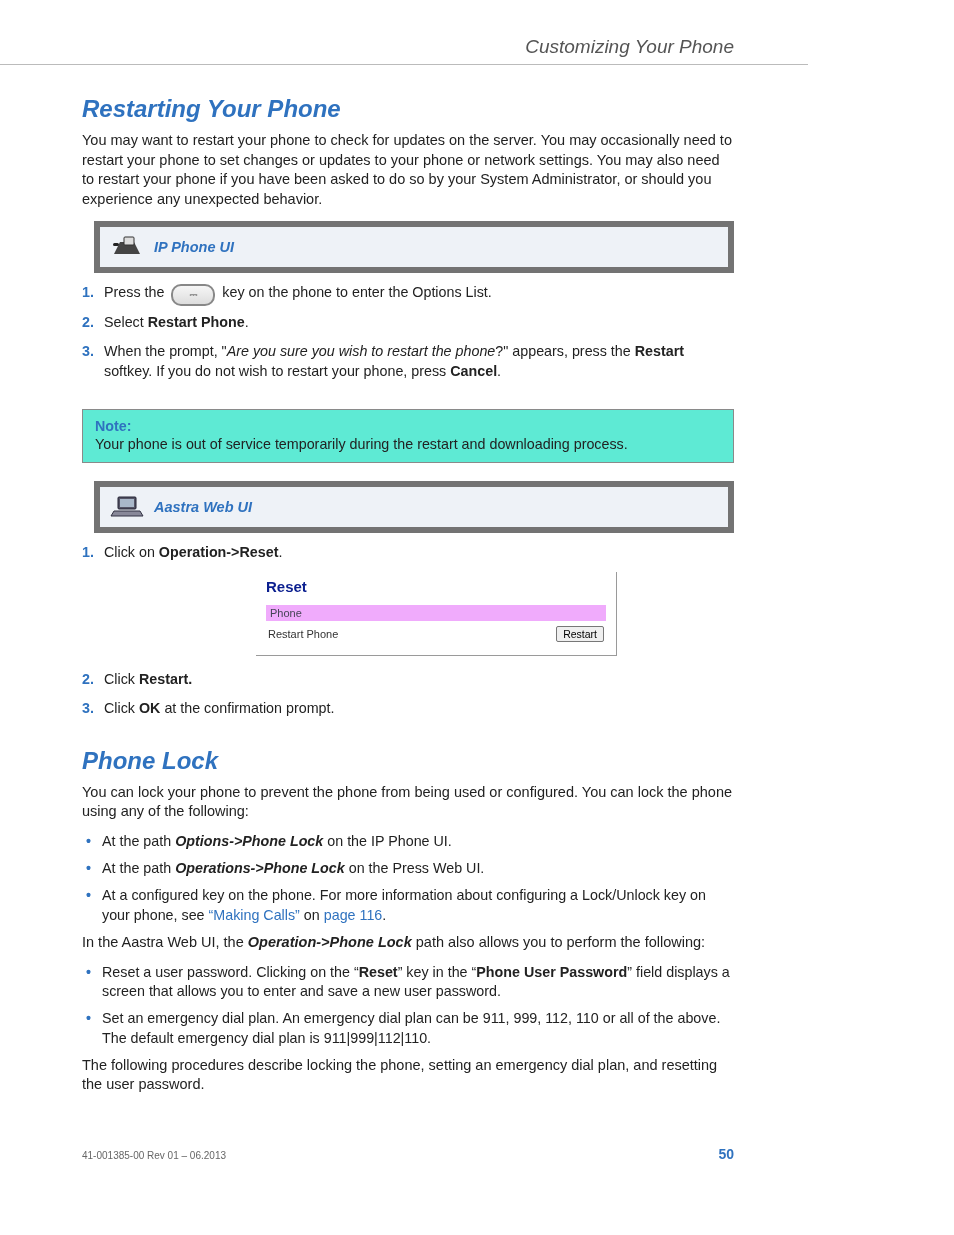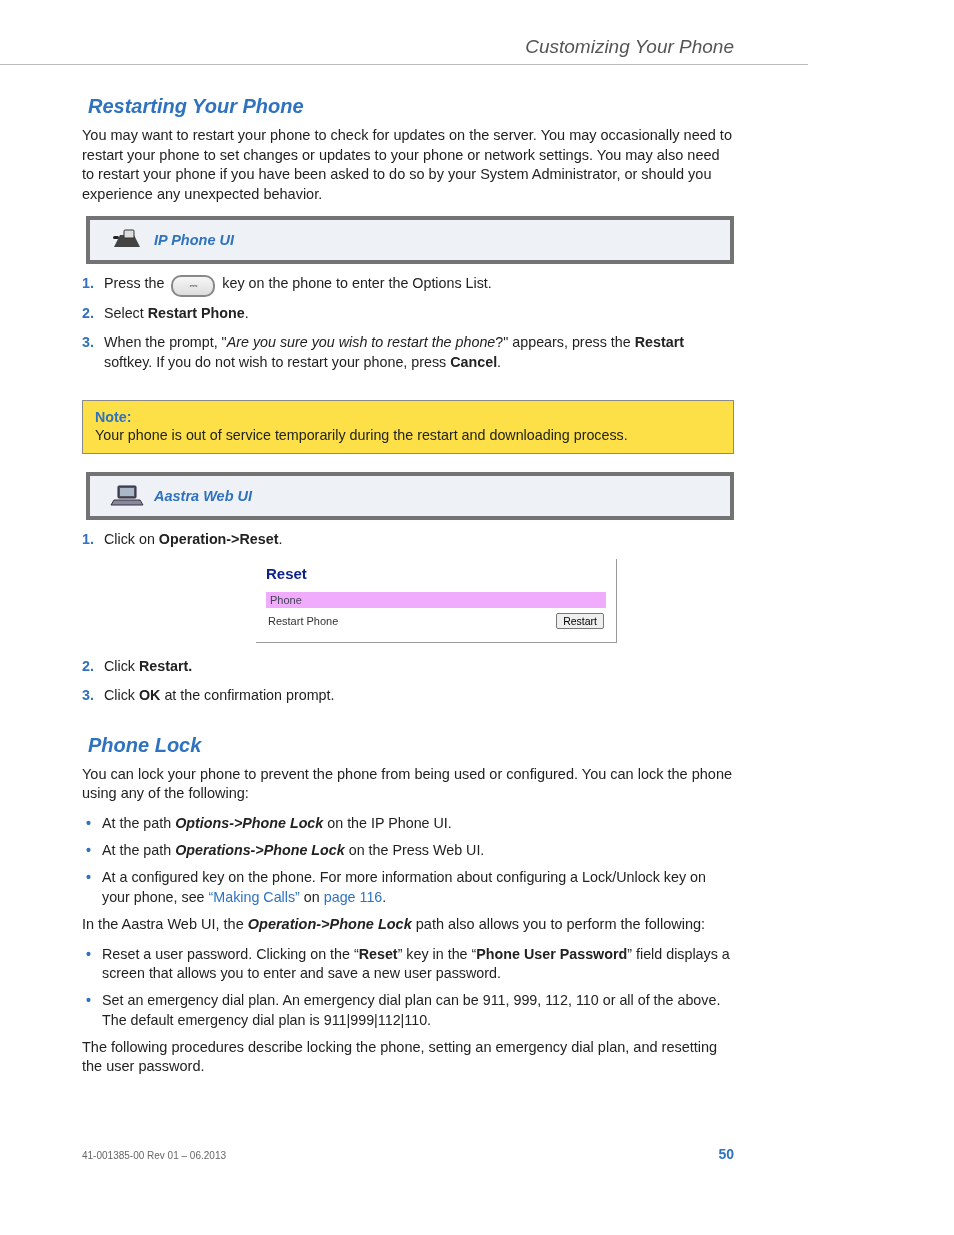--- a/index.html
+++ b/index.html
@@ -23,39 +23,39 @@
     color: #555;
     margin-top: 6px;
     margin-bottom: 6px;
   }
   .head-rule {
     border: none;
     border-top: 1px solid #bbb;
     margin: 2px -74px 30px -82px;
   }
   h1.section-title {
-    font-size: 20px;
+    font-size: 24px;
     font-weight: 700;
     font-style: italic;
     color: #2f72bf;
-    margin: 28px 0 8px 6px;
+    margin: 28px 0 8px 0;
   }
   p.body, .body-text {
     font-size: 14.5px;
     line-height: 1.35;
     margin: 6px 0 10px 0;
     color: #222;
   }
   .ui-bar {
-    border: 4px solid #737373;
+    border: 6px solid #737373;
     background: #eef2f7;
     display: flex;
     align-items: center;
-    padding: 4px 20px;
-    margin: 12px 0 8px 4px;
+    padding: 4px 10px;
+    margin: 12px 0 8px 12px;
     height: 32px;
   }
   .ui-bar .label {
     color: #2f72bf;
     font-weight: 700;
     font-style: italic;
     font-size: 14.5px;
     margin-left: 10px;
   }
   .phone-icon { width: 34px; height: 26px; }
@@ -93,21 +93,21 @@
   .inline-key::after {
     content: "⎓";
     position: absolute;
     left: 50%; top: 50%;
     transform: translate(-50%, -52%);
     font-size: 10px;
     color: #444;
   }
   .note-box {
     border: 1px solid #8a8a8a;
-    background: #fde047;
+    background: #5eead4;
     padding: 8px 12px 10px 12px;
     margin: 28px 0 18px 0;
     font-size: 14.3px;
   }
   .note-box .note-head {
     color: #2f72bf;
     font-weight: 700;
     margin-bottom: 2px;
   }
   .reset-pane {

